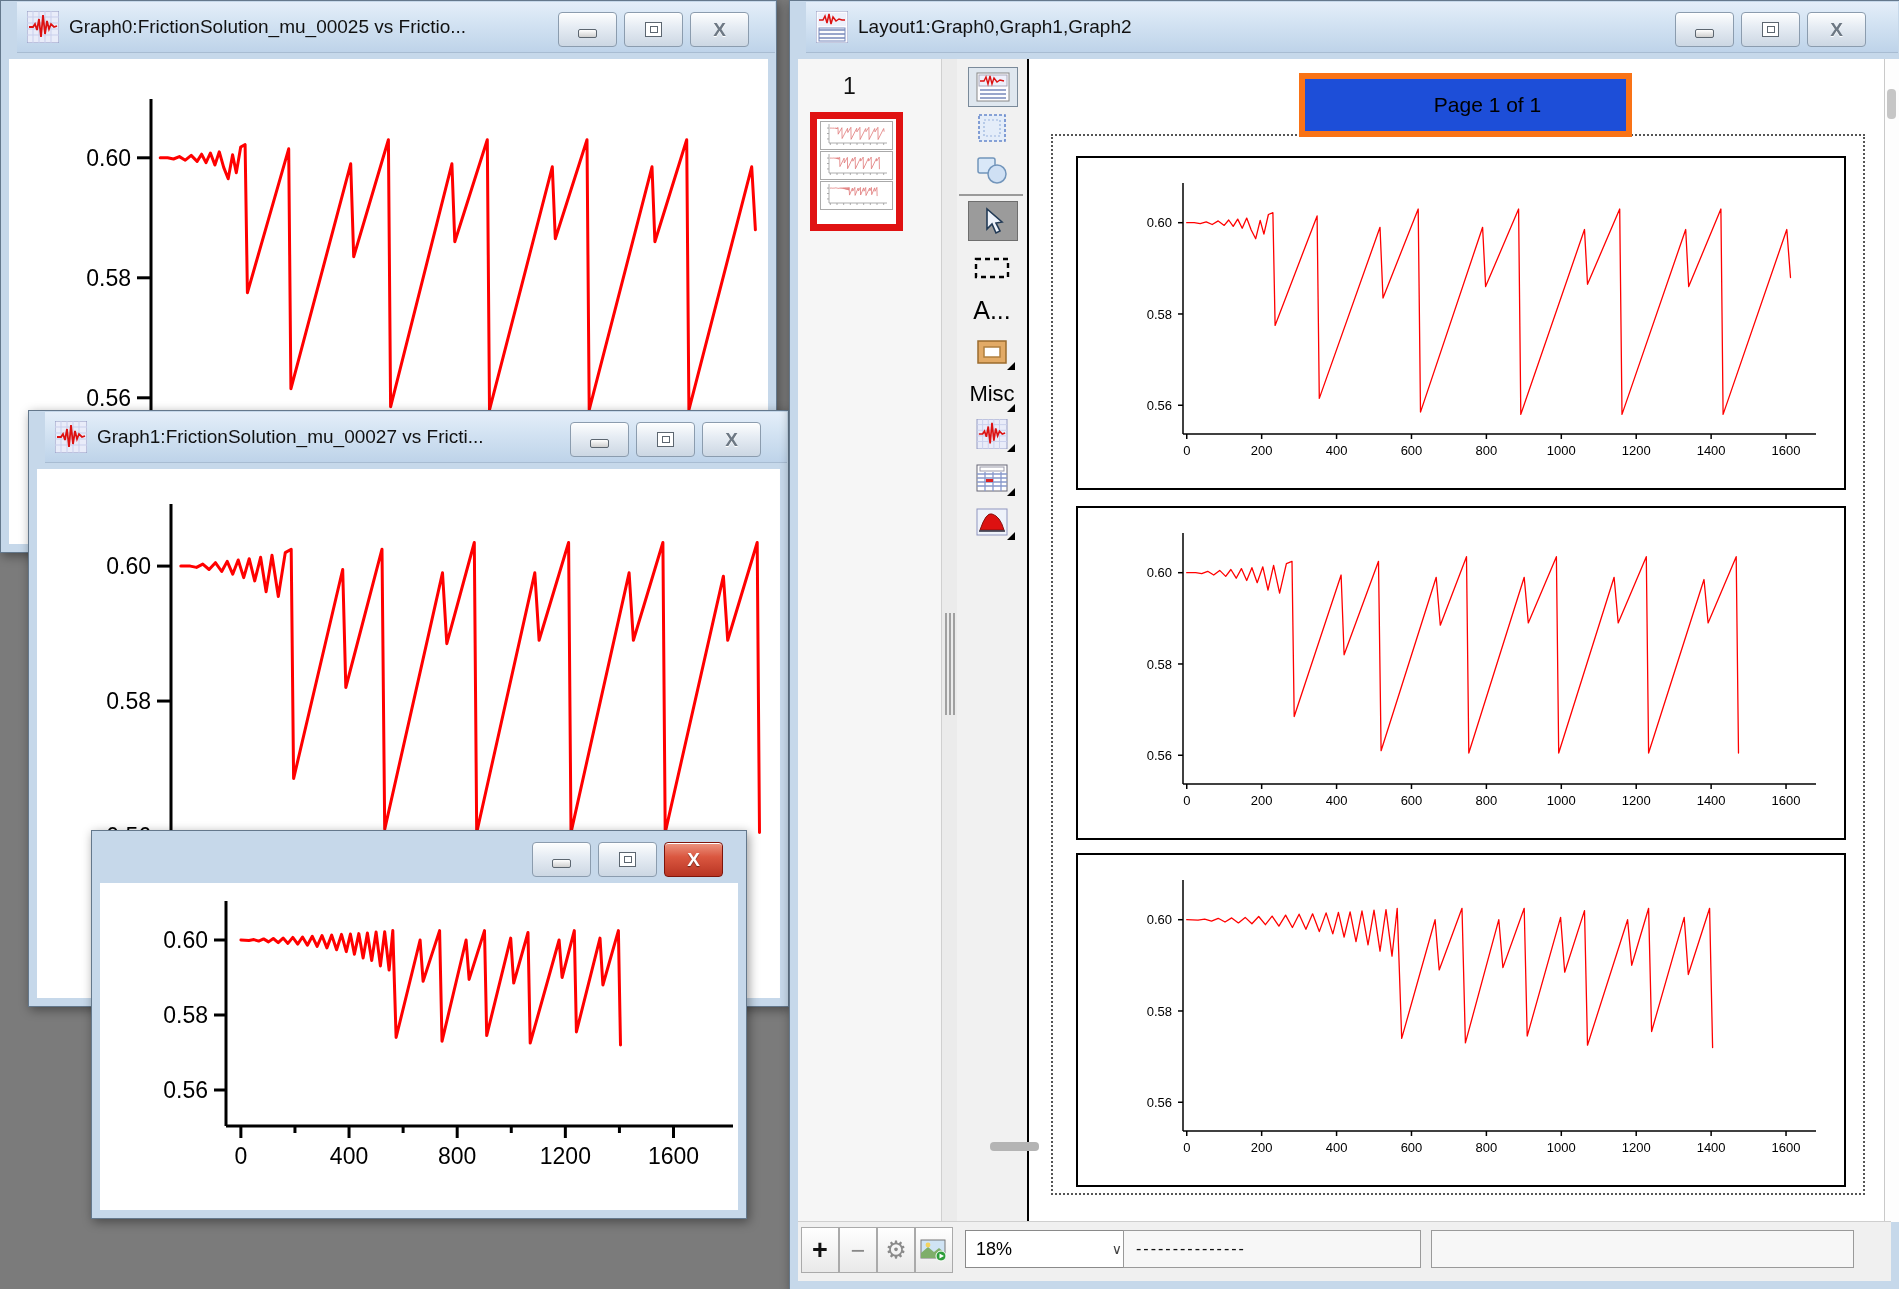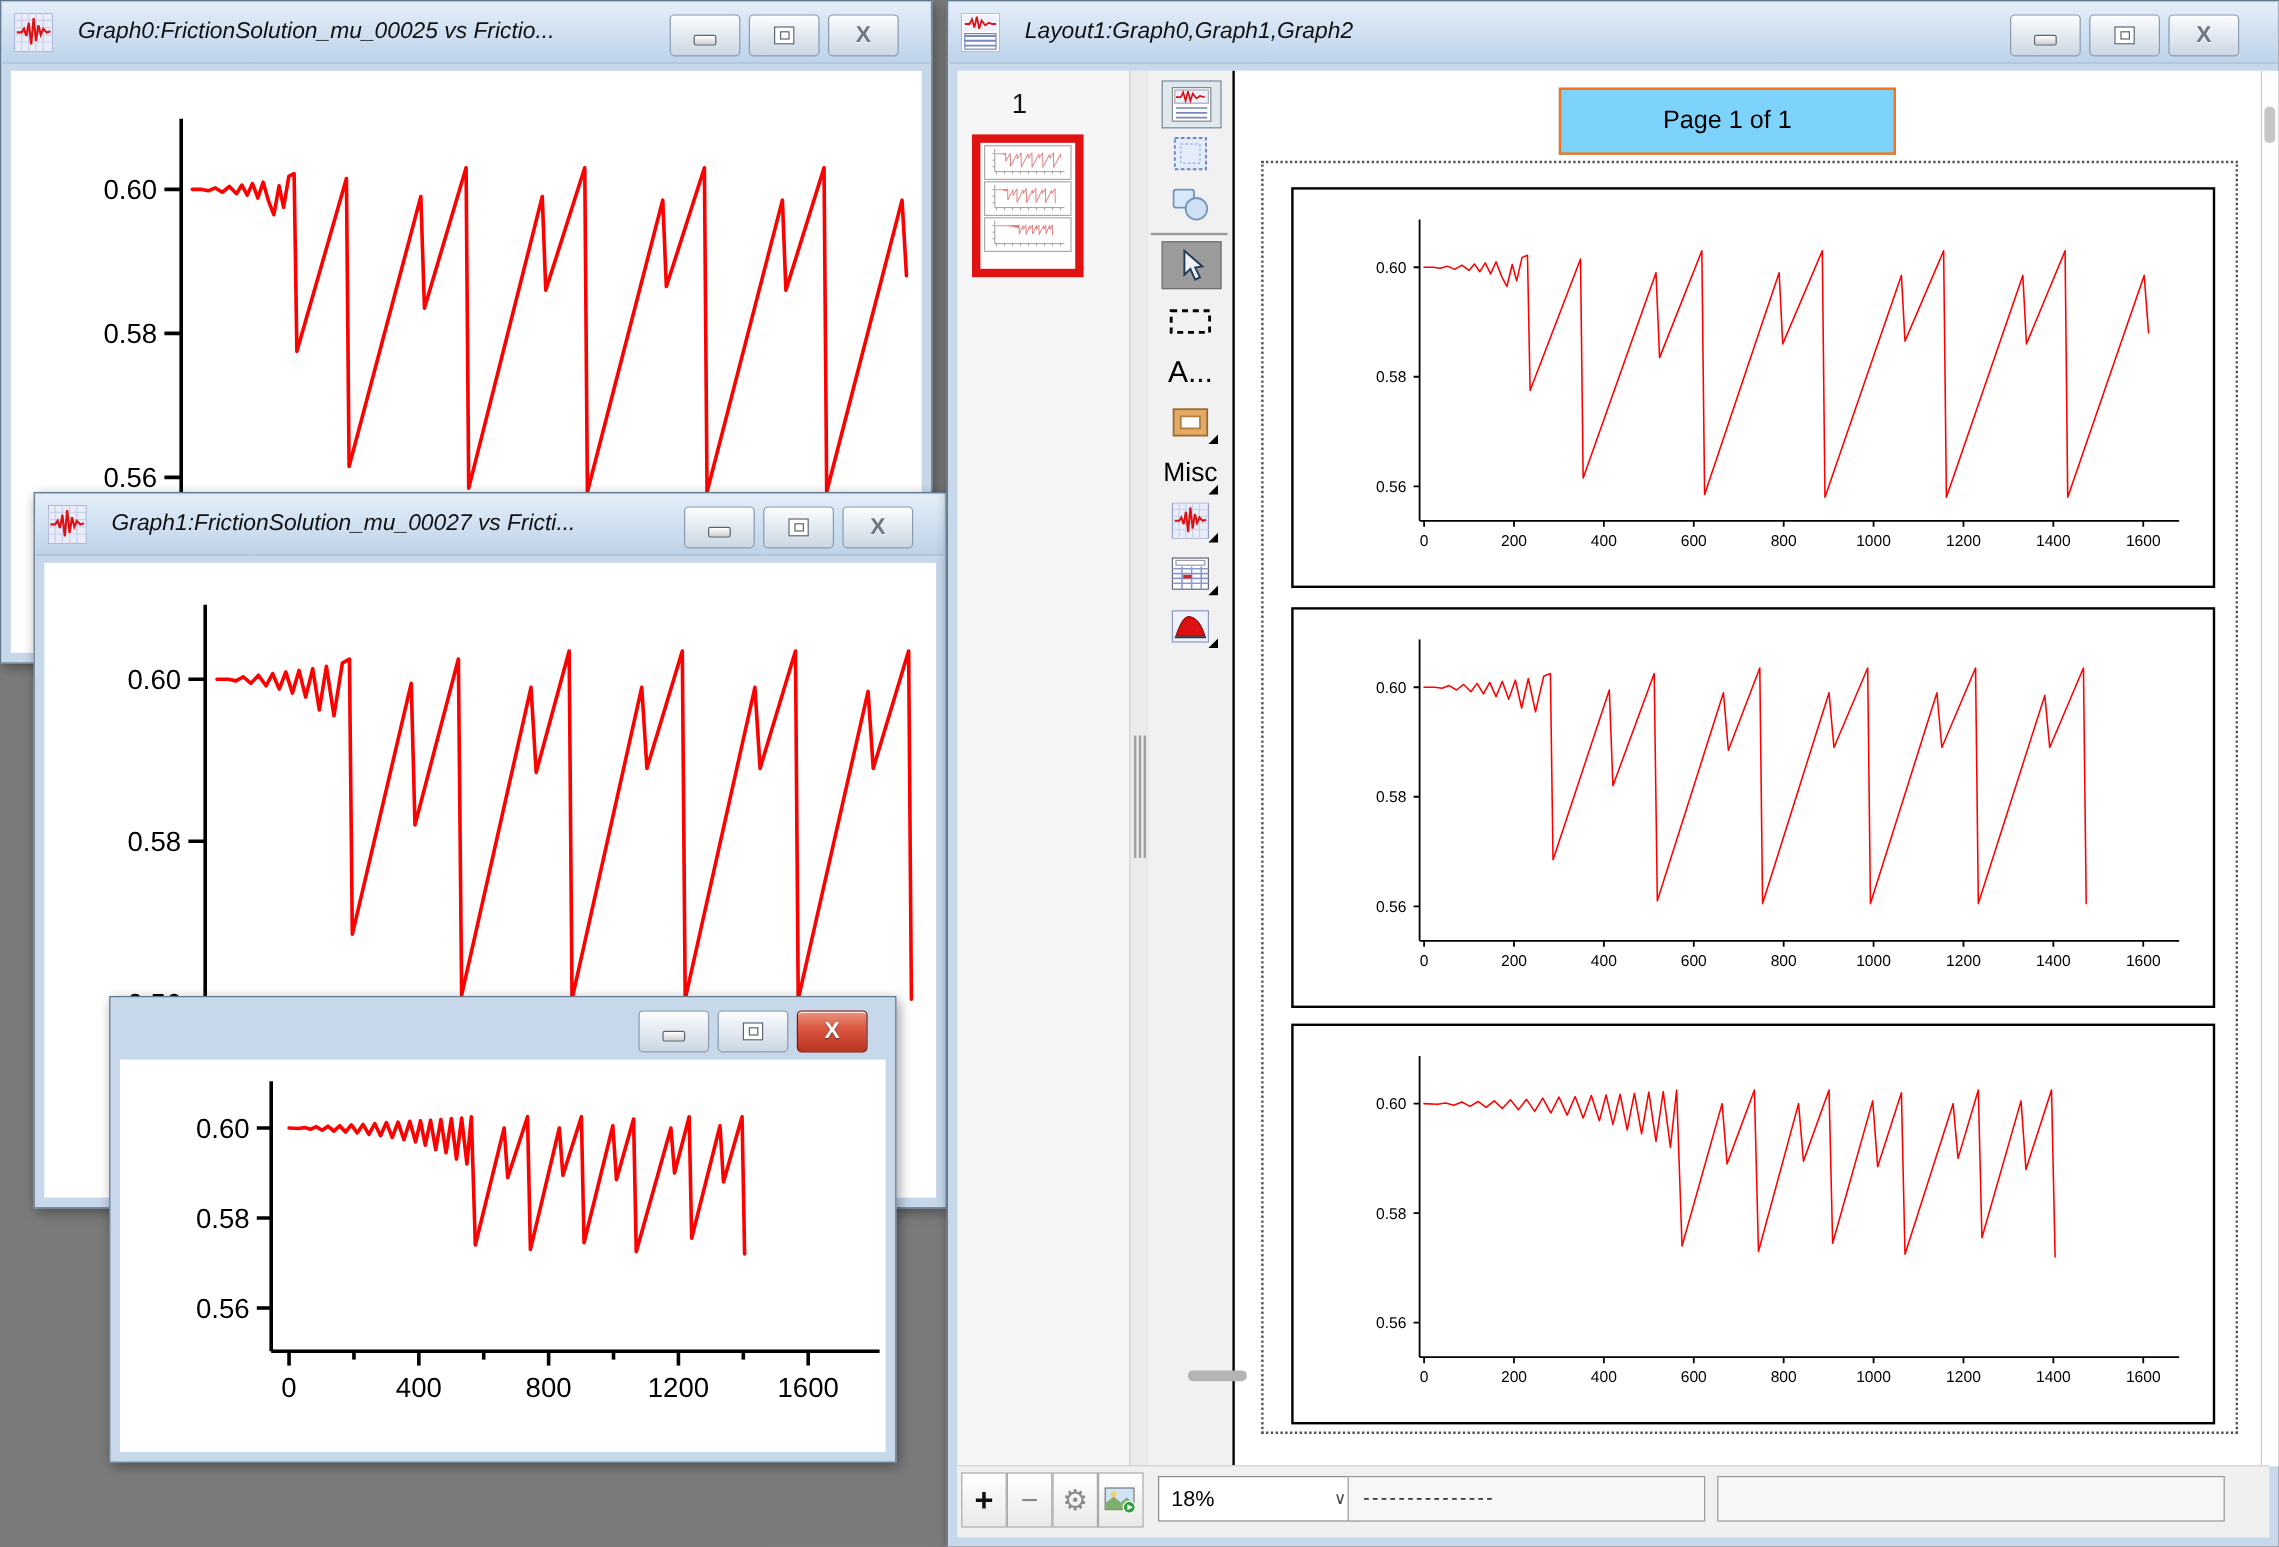--- a/index.html
+++ b/index.html
@@ -1,22 +1,22 @@
 <!DOCTYPE html>
 <html><head>
 <meta charset="utf-8">
 <style>
   html,body{margin:0;padding:0;overflow:hidden;background:#7b7b7b;}
   #screen{position:relative;width:1899px;height:1289px;background:#7b7b7b;font-family:"Liberation Sans",sans-serif;overflow:hidden;}
 
   
   .window{position:absolute;background:#c6d8ea;border:1px solid #64788c;box-shadow:2px 3px 10px rgba(0,0,0,.4);}
-  .titlebar{position:absolute;left:1px;right:1px;top:1px;height:50px;
+  .titlebar{position:absolute;left:16px;right:1px;top:1px;height:50px;
     background:linear-gradient(#e4eef9,#d2e2f2 45%,#bed3e9);
-    border-bottom:1px solid #a8bcd2;display:flex;align-items:center;padding-left:10px;gap:21px;font-style:italic;}
+    border-bottom:1px solid #a8bcd2;display:flex;align-items:center;padding-left:10px;gap:10px;}
   .window.active .titlebar{background:linear-gradient(#e9f2fc,#d6e6f6 45%,#bad1ec);}
   .title{font-size:19px;color:#111;white-space:nowrap;overflow:hidden;}
   .winicon{width:32px;height:32px;flex:0 0 auto;}
   .controls{position:absolute;top:11px;display:flex;gap:7px;}
   .ctrl{width:57px;height:33px;border:1px solid #8b9cae;border-radius:4px;
     background:linear-gradient(#fdfefe,#e7edf4 40%,#ccd7e3);
     box-shadow:inset 0 1px 0 #fff;display:flex;align-items:center;justify-content:center;cursor:default;}
   .glyph-min{width:17px;height:7px;border:1px solid #5c6670;border-radius:2px;background:linear-gradient(#fff,#cfcfcf);margin-top:8px;}
   .glyph-restore{width:15px;height:13px;border:1px solid #5c6670;background:#fff;display:flex;align-items:center;justify-content:center;}
   .glyph-restore i{display:block;width:6px;height:5px;border:1px solid #5c6670;background:#fff;}
@@ -38,21 +38,21 @@
   .tool.selected{background:#dfe7ef;border:1px solid #7a8a9a;}
   .tool.pressed{background:#9b9b9b;border:1px solid #6e6e6e;}
   .tool .corner{position:absolute;right:1px;bottom:1px;width:0;height:0;border-left:8px solid transparent;border-bottom:8px solid #000;}
   .tool-sep{position:absolute;left:2px;width:64px;height:0;border-top:2px solid #9a9a9a;}
   .tool-label{font-size:25px;color:#000;}
   .tool-label.misc{font-size:22px;}
 
   .canvas{position:absolute;left:237px;top:58px;right:14px;bottom:67px;background:#fff;}
   .page-left-edge{position:absolute;left:237px;top:58px;width:2px;bottom:67px;background:#000;}
   .page-margin{position:absolute;border:2px dotted #555;}
-  .page-banner{position:absolute;background:#7dd3fc;border:2px solid #f97316;display:flex;align-items:center;justify-content:center;font-size:21px;color:#000;}
+  .page-banner{position:absolute;background:#1d4ed8;border:6px solid #f97316;display:flex;align-items:center;justify-content:center;font-size:21px;color:#000;padding-left:44px;}
   .gframe{position:absolute;left:286px;width:766px;height:330px;border:2px solid #000;background:#fff;}
   .hscroll-thumb{position:absolute;left:200px;top:1141px;width:49px;height:9px;border-radius:4px;background:#b4b4b4;}
   .vscroll{position:absolute;right:0;top:58px;width:14px;bottom:67px;background:#fdfdfd;border-left:1px solid #c9c9c9;}
   .vscroll .thumb{position:absolute;left:2px;top:30px;width:9px;height:30px;border-radius:4px;background:#c6c6c6;}
 
   .bottombar{position:absolute;left:8px;right:8px;bottom:8px;height:59px;background:#f0f0f0;border-top:1px solid #cfcfcf;}
   .bbtn{position:absolute;top:5px;width:36px;height:44px;border:1px solid #aaa;background:linear-gradient(#fff,#e9e9e9);display:flex;align-items:center;justify-content:center;}
   .zoom-combo{position:absolute;left:167px;top:8px;width:146px;height:36px;background:#fff;border:1px solid #8a8a8a;display:flex;align-items:center;padding:0 10px;font-size:18px;color:#000;}
   .zoom-combo .chev{margin-left:auto;font-size:14px;color:#444;font-family:"DejaVu Sans",sans-serif;}
   .statusbox{position:absolute;top:8px;height:36px;background:#f7f7f7;border:1px solid #9a9a9a;display:flex;align-items:center;padding:0 12px;font-size:16px;color:#111;letter-spacing:2px;}

